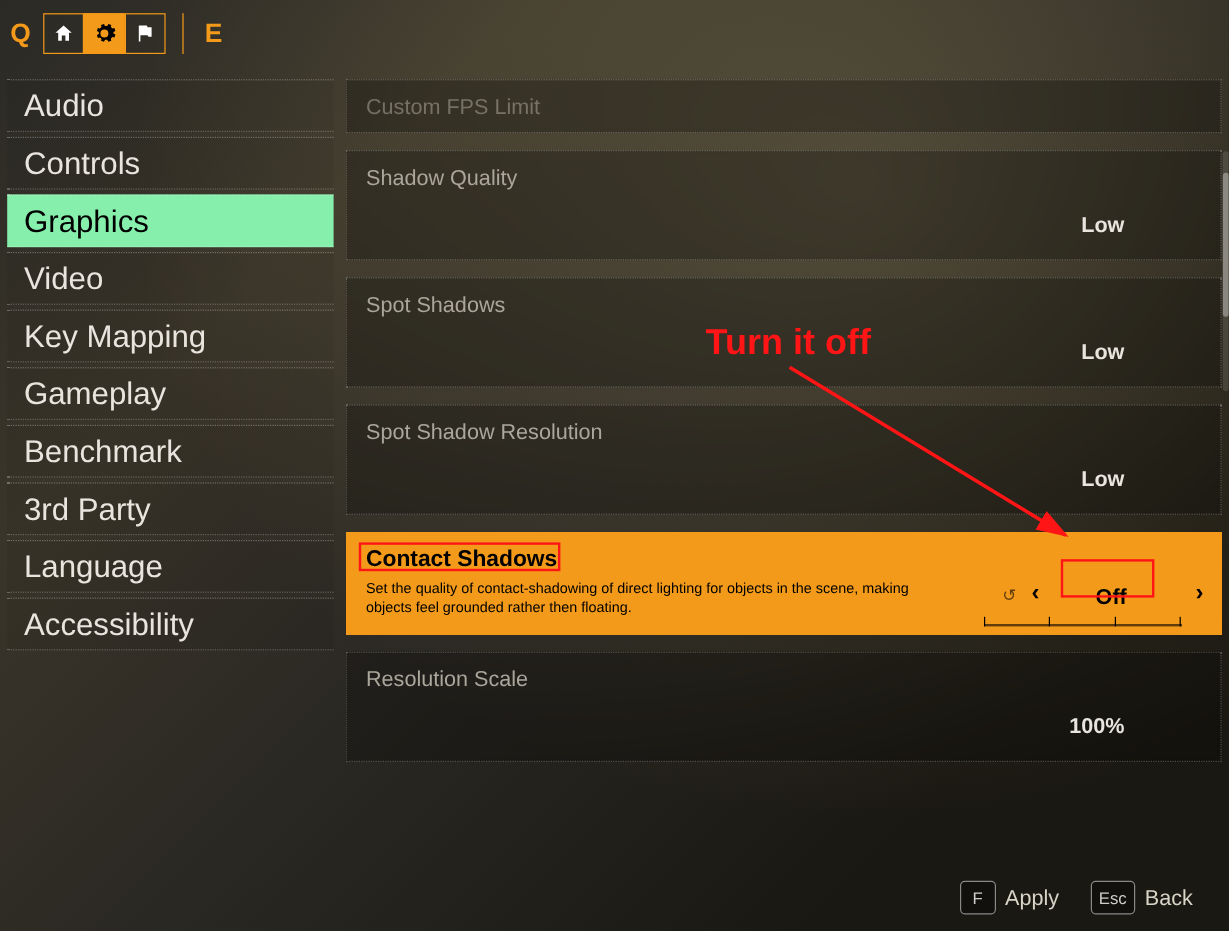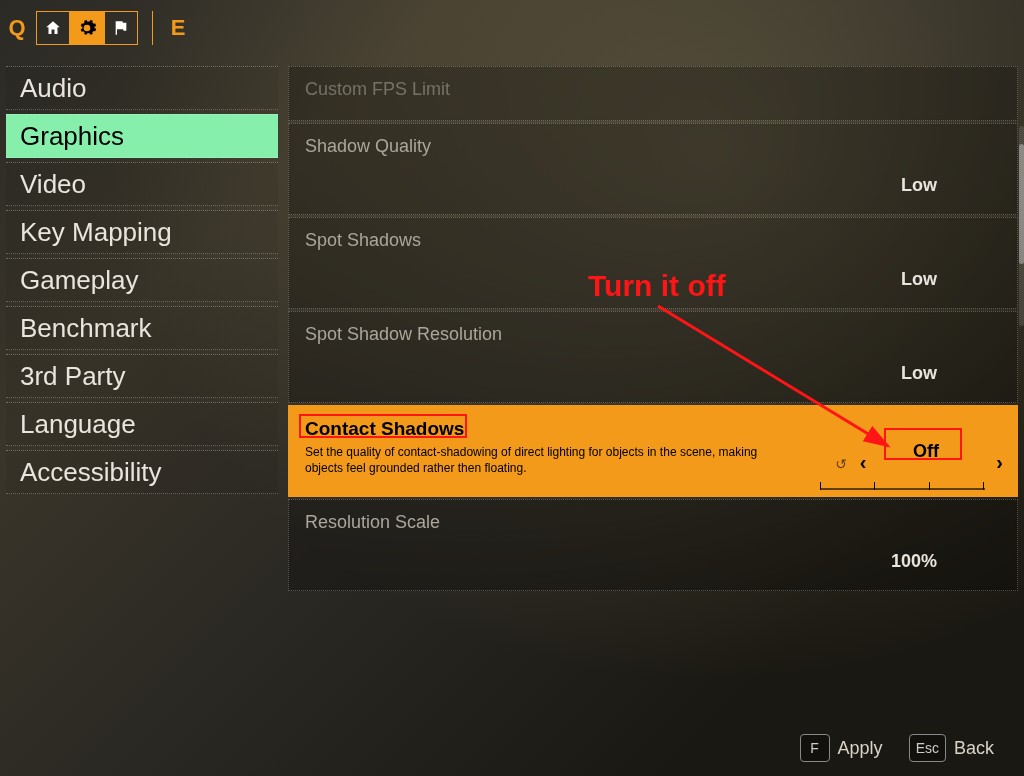--- a/index.html
+++ b/index.html
@@ -31,21 +31,21 @@
     border-top:1px dotted rgba(255,255,255,.3);
     border-bottom:1px dotted rgba(255,255,255,.25);
     background:rgba(0,0,0,.05);cursor:pointer}
   .side-item.active{background:#86efac;color:#000;font-weight:400}
   .side-item::before{top:-1px;left:-1px;border-right:none;border-bottom:none}
 
   
   .content{flex:1;padding-top:10px;position:relative}
   .setting{position:relative;border:1px dotted rgba(255,255,255,.25);
     background:rgba(0,0,0,.25);backdrop-filter:blur(2px);
-    margin-bottom:2px;padding:12px 16px 20px}
+    margin-bottom:14px;padding:12px 16px 10px}
   .setting .label{font-size:18px;color:#aba69c;font-weight:400}
   .setting.tall{min-height:92px}
   .value{position:absolute;right:80px;bottom:18px;font-size:18px;color:#e9e5de;font-weight:700}
 
   .setting.dim .label{opacity:.55}
 
   .setting.selected{background:#f39a1b;color:#1a1100;border-color:#f39a1b}
   .setting.selected .label{color:#000;font-size:19px;font-weight:700}
   .setting.selected .desc{color:#000;font-size:12px;line-height:1.35;margin-top:4px;max-width:480px}
   .setting.selected .value{color:#000;font-weight:700}
@@ -98,20 +98,23 @@
   </div>
   <div class="sep"></div>
   <span class="key-e">E</span>
 </div>
 
 <div class="main">
   <div class="sidebar">
     <div class="side-item">
         <span>Audio</span>
       </div>
+    <div class="side-item">
+        <span>Controls</span>
+      </div>
     <div class="side-item active">
         <span>Graphics</span>
       </div>
     <div class="side-item">
         <span>Video</span>
       </div>
     <div class="side-item">
         <span>Key Mapping</span>
       </div>
     <div class="side-item">
@@ -149,21 +152,21 @@
 
     <div class="setting tall">
       <div class="label">Spot Shadow Resolution</div>
       <div class="value">Low</div>
     </div>
 
     <div class="setting selected" style="min-height:86px">
       <div class="label">Contact Shadows</div>
       <div class="desc">Set the quality of contact-shadowing of direct lighting for objects in the scene, making objects feel grounded rather then floating.</div>
       <span class="mini-icon">↺</span>
-      <div class="value" style="right:78px;bottom:34px">Off</div>
+      <div class="value" style="right:78px;bottom:20px">Off</div>
       <div class="arrows">
         <span>‹</span>
         <span>›</span>
       </div>
       <div class="slider-row">
         <div class="tick" style="left:0"></div>
           <div class="tick" style="left:33%"></div>
         <div class="tick" style="left:66%"></div>
           <div class="tick" style="left:99%"></div>
       </div>

